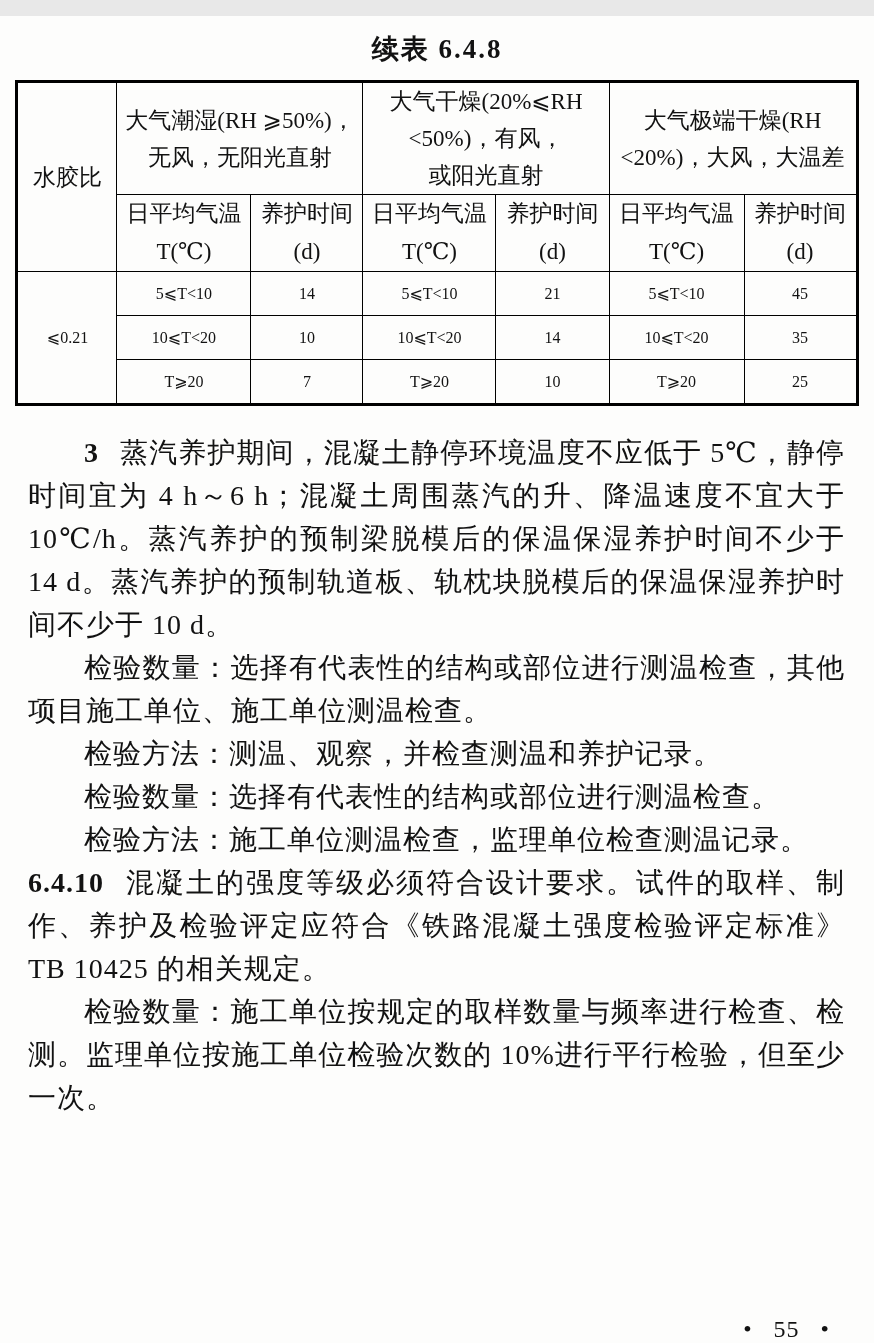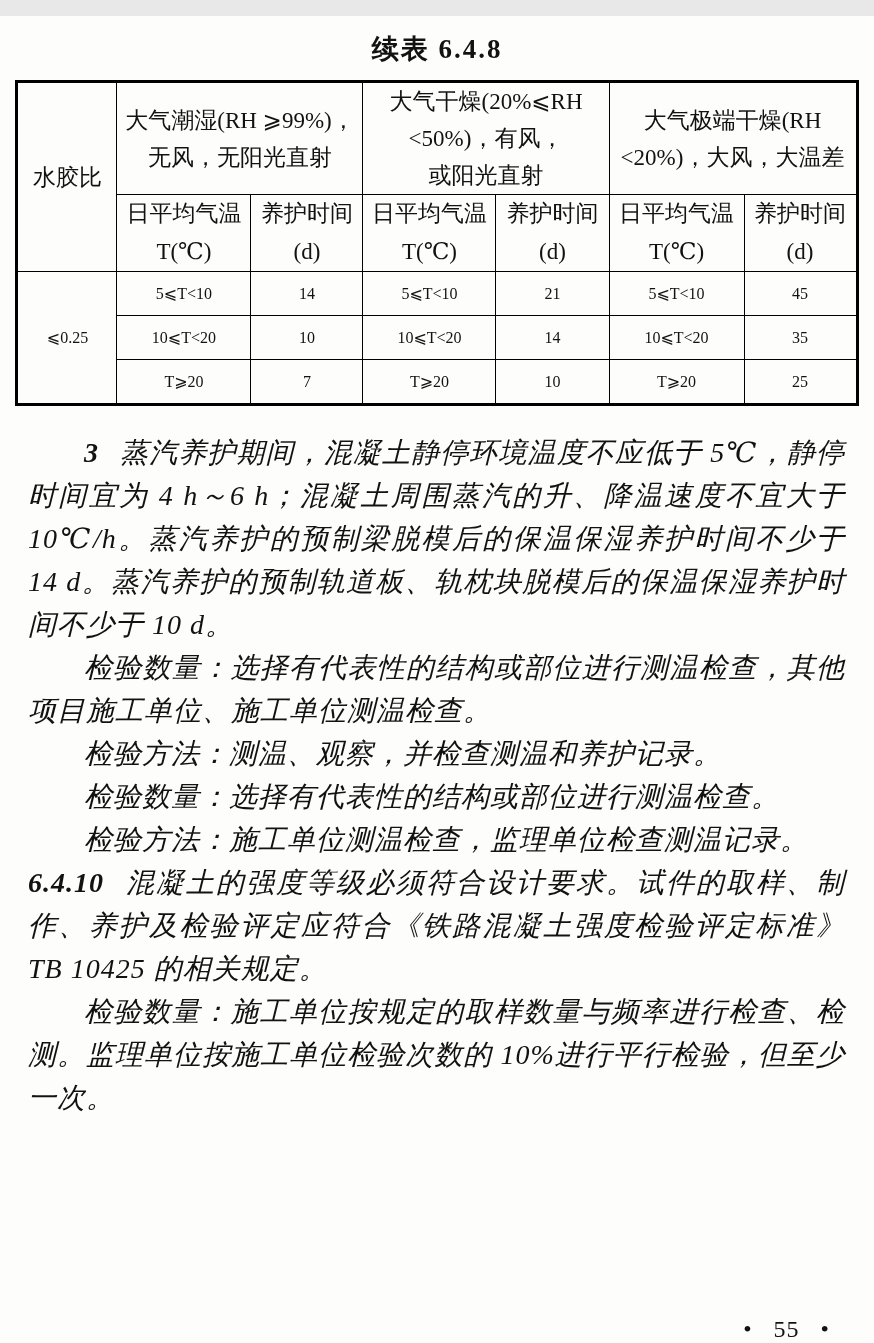--- a/index.html
+++ b/index.html
@@ -40,21 +40,21 @@
   tr.data-row td{height:43px;font-size:16px;}
   td.ratio-cell{font-size:24px;}
   .corner-cell{font-size:24px;}
   .body-text{
     margin:25px 29px 0 28px;
     font-size:28px;
     line-height:43px;
     text-align:justify;
     letter-spacing:1px;
   }
-  .body-text p{margin:0;font-style:italic;}
+  .body-text p{margin:0;}
   .body-text p.indent{text-indent:2em;}
   .clause-num{font-weight:bold;margin-right:0.75em;}
   .page-number{
     position:absolute;
     right:44px;
     bottom:16px;
     font-size:24px;
     word-spacing:14px;
     letter-spacing:1px;
   }
@@ -72,21 +72,21 @@
         <col style="width:134px">
         <col style="width:112px">
       <col style="width:133px">
         <col style="width:113px">
         <col style="width:135px">
         <col style="width:113px">
     </colgroup>
     <tbody>
       <tr class="cond-row">
         <th rowspan="2" class="corner-cell">水胶比</th>
-        <th colspan="2">大气潮湿(RH ⩾99%)，
+        <th colspan="2">大气潮湿(RH ⩾50%)，
 无风，无阳光直射</th>
         <th colspan="2">大气干燥(20%⩽RH
 &lt;50%)，有风，
 或阳光直射</th>
         <th colspan="2">大气极端干燥(RH
 &lt;20%)，大风，大温差</th>
       </tr>
       <tr class="sub-row">
         <th>日平均气温
 T(℃)</th>
@@ -95,21 +95,21 @@
         <th>日平均气温
 T(℃)</th>
         <th>养护时间
 (d)</th>
         <th>日平均气温
 T(℃)</th>
         <th>养护时间
 (d)</th>
       </tr>
       <tr class="data-row">
-        <td rowspan="3" class="ratio-cell">⩽0.25</td>
+        <td rowspan="3" class="ratio-cell">⩽0.21</td>
         <td>5⩽T&lt;10</td>
         <td>14</td>
         <td>5⩽T&lt;10</td>
         <td>21</td>
         <td>5⩽T&lt;10</td>
         <td>45</td>
       </tr>
       <tr class="data-row">
         <td>10⩽T&lt;20</td>
         <td>10</td>

